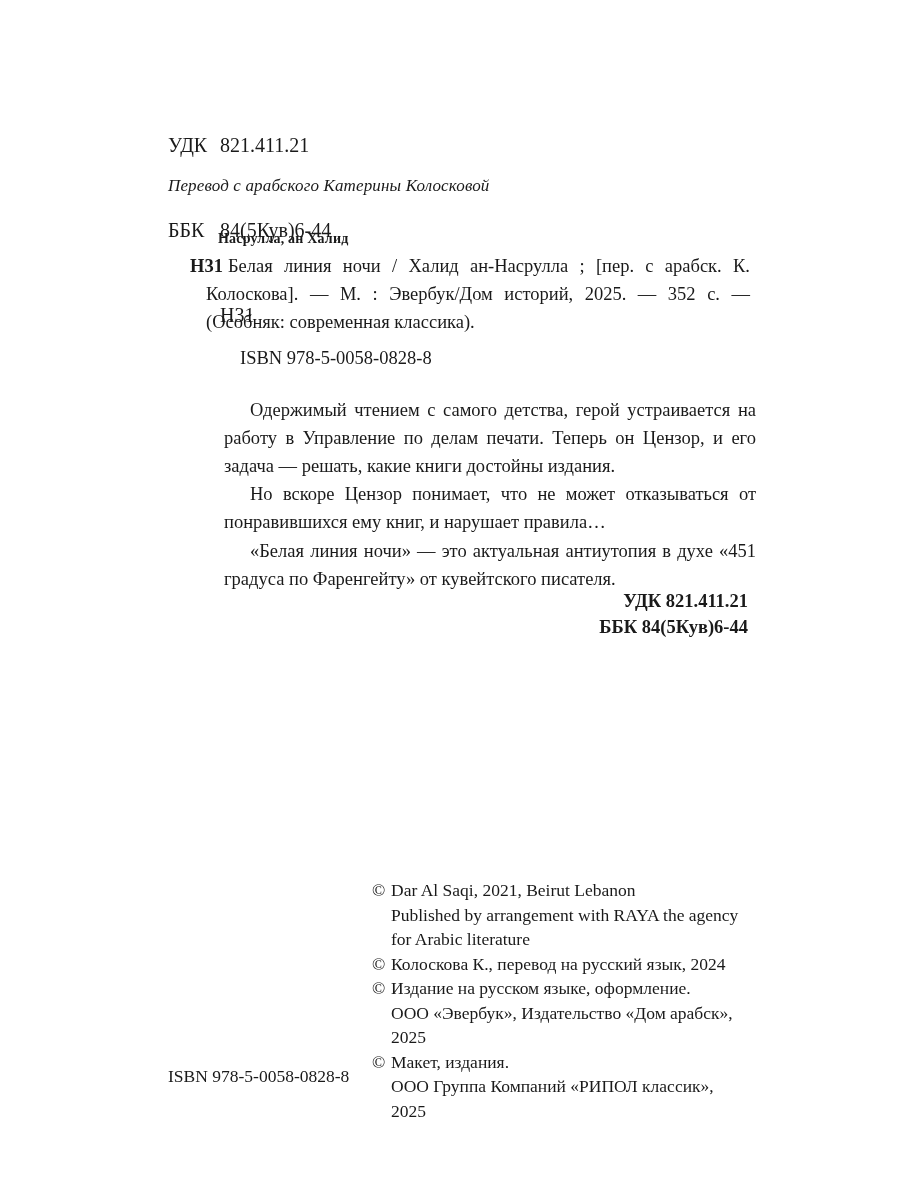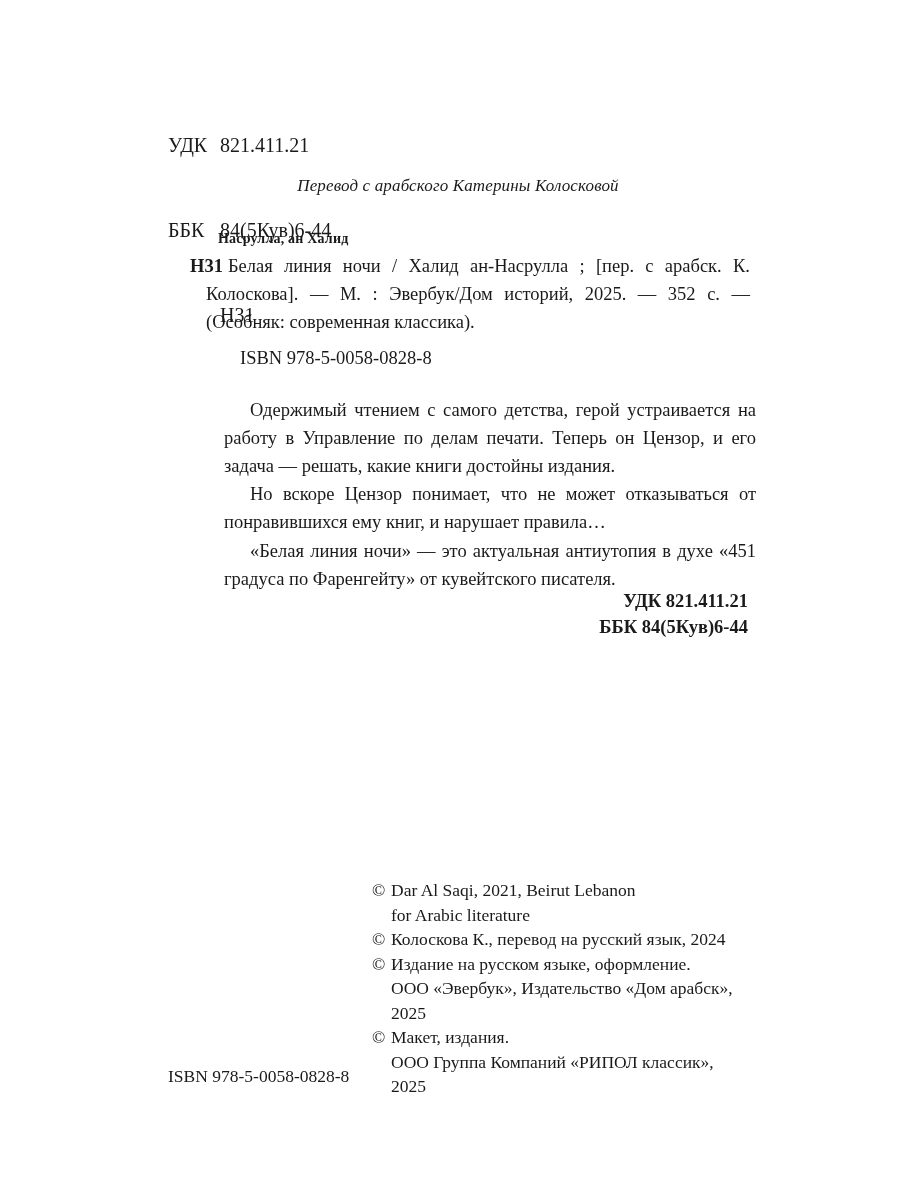--- a/index.html
+++ b/index.html
@@ -43,21 +43,21 @@
   .class-codes .row.indent {
     padding-left: 52px;
   }
 
   
   .translator {
     position: absolute;
     left: 168px;
     top: 176px;
     width: 580px;
-    text-align: center;
+    text-align: left;
     font-style: italic;
     font-size: 17px;
     letter-spacing: 0.15px;
   }
 
   
   .biblio {
     position: absolute;
     left: 190px;
     top: 228px;
@@ -196,20 +196,21 @@
   <div class="class-codes-bottom">
     <span>УДК 821.411.21</span>
     <span>ББК 84(5Кув)6-44</span>
   </div>
 
   <div class="copyright">
 
     <span class="cr-item">
       <span class="cr-mark">©</span>
       <span class="cr-line">Dar Al Saqi, 2021, Beirut Lebanon</span>
+      <span class="cr-line">Published by arrangement with RAYA the agency</span>
       <span class="cr-line">for Arabic literature</span>
     </span>
 
     <span class="cr-item">
       <span class="cr-mark">©</span>
       <span class="cr-line">Колоскова К., перевод на русский язык, 2024</span>
     </span>
 
     <span class="cr-item">
       <span class="cr-mark">©</span>

